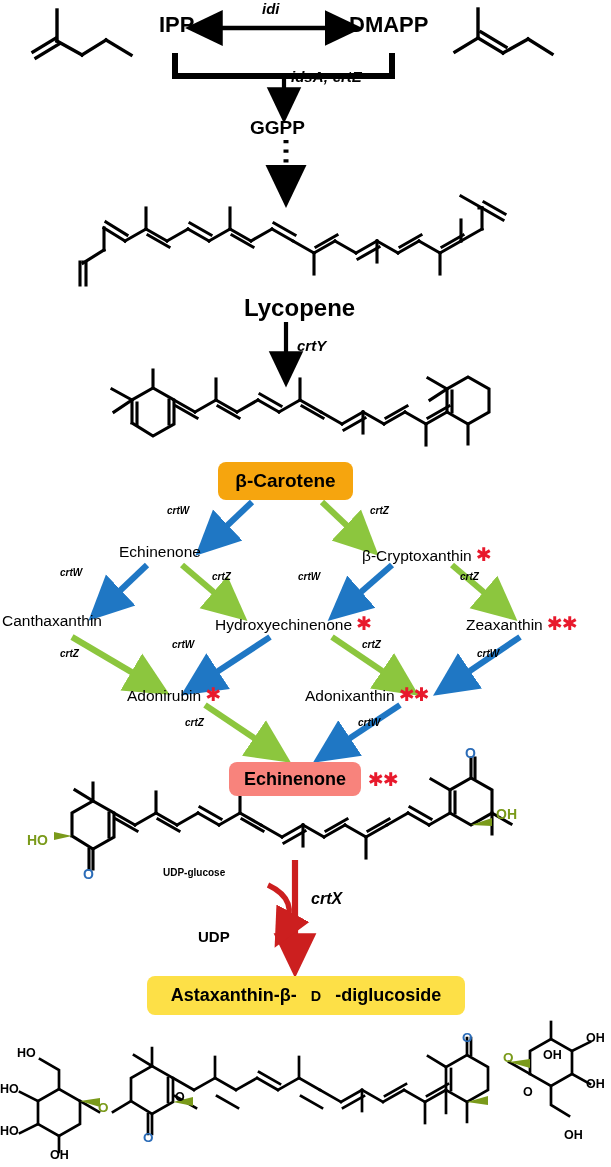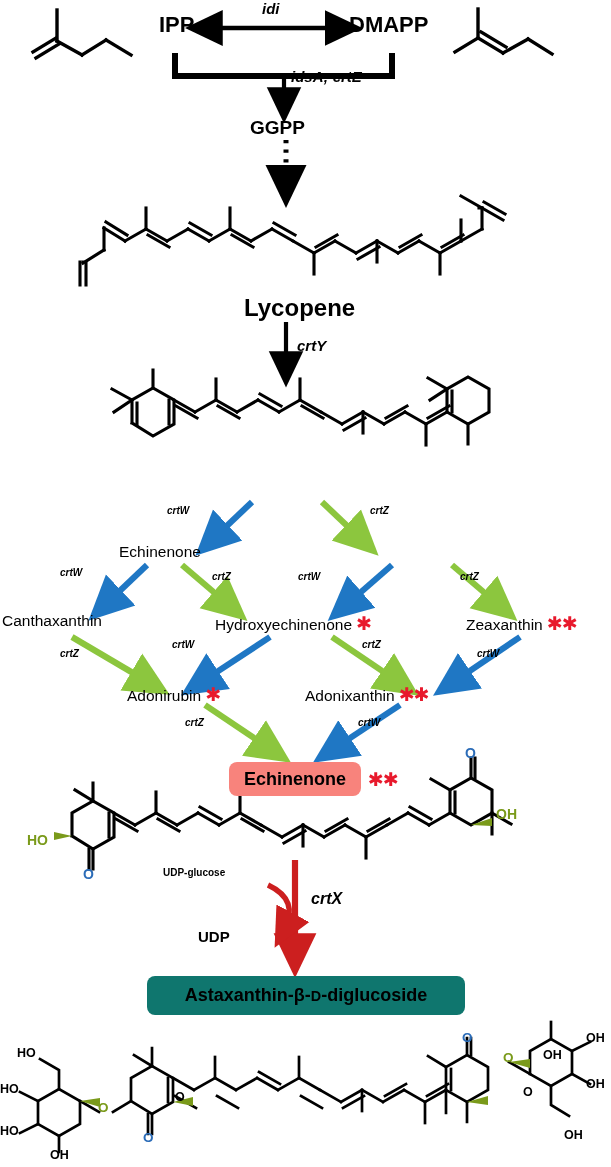--- a/index.html
+++ b/index.html
@@ -14,21 +14,21 @@
   .bold{font-weight:bold;}
   .gene{font-style:italic;font-weight:bold;font-size:10px;}
   .metab{font-size:15.5px;}
   .star{color:#e8192c;font-weight:bold;font-size:19px;letter-spacing:-1px;}
   .box{
     position:absolute;border-radius:8px;display:flex;
     align-items:center;justify-content:center;font-weight:bold;
   }
   .box-carotene{background:#f6a50e;}
   .box-asta{background:#f8837c;}
-  .box-diglu{background:#0f766e;}
+  .box-diglu{background:#fde047;gap:14px;}
   .smallcaps{font-size:0.80em;vertical-align:0.02em;}
 </style>
 </head>
 <body>
 
 <div id="stage">
 
   <svg class="layer" viewBox="0 0 611 1167">
     <defs>
       <marker id="arrBlack" markerWidth="9" markerHeight="9" refX="4.2" refY="4.5" orient="auto">
@@ -244,26 +244,33 @@
 
   <div class="lbl bold" style="left:159px;top:12px;font-size:22px;">IPP</div>
   <div class="lbl bold" style="left:349px;top:12px;font-size:22px;">DMAPP</div>
   <div class="lbl gene" style="left:262px;top:0px;font-size:15px;">idi</div>
   <div class="lbl gene" style="left:291px;top:68px;font-size:15px;text-align:right;">idsA; crtE</div>
   <div class="lbl bold" style="left:250px;top:117px;font-size:19px;">GGPP</div>
 
   <div class="lbl bold" style="left:244px;top:294px;font-size:24px;">Lycopene</div>
   <div class="lbl gene" style="left:297px;top:337px;font-size:15px;">crtY</div>
 
+  <div class="box box-carotene" style="left:218px;top:462px;width:135px;height:38px;font-size:19px;">
+    <span>β-Carotene</span>
+  </div>
 
   <div class="lbl gene" style="left:167px;top:505px;">crtW</div>
   <div class="lbl gene" style="left:370px;top:505px;">crtZ</div>
 
   <div class="lbl metab" style="left:119px;top:543px;">
     <span>Echinenone</span>
+  </div>
+  <div class="lbl metab" style="left:362px;top:543px;">
+    <span>β-Cryptoxanthin</span>
+    <span class="star">✱</span>
   </div>
 
   <div class="lbl gene" style="left:60px;top:567px;">crtW</div>
   <div class="lbl gene" style="left:212px;top:571px;">crtZ</div>
   <div class="lbl gene" style="left:298px;top:571px;">crtW</div>
   <div class="lbl gene" style="left:460px;top:571px;">crtZ</div>
 
   <div class="lbl metab" style="left:2px;top:612px;">
     <span>Canthaxanthin</span>
   </div>

